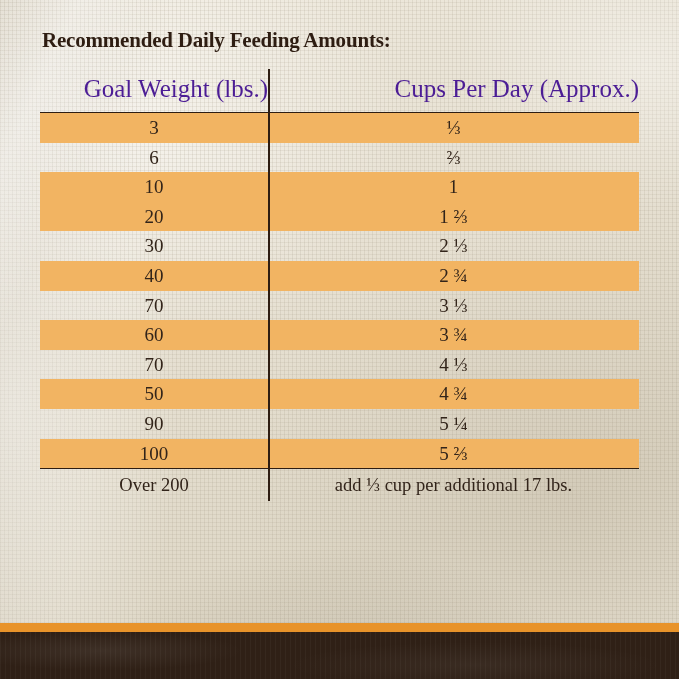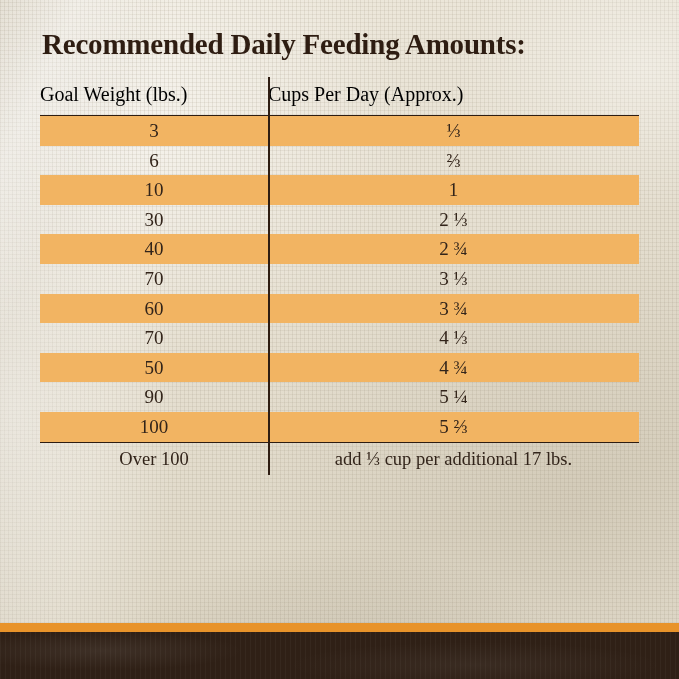--- a/index.html
+++ b/index.html
@@ -74,21 +74,21 @@
   
   .content {
     position: absolute;
     left: 0; top: 0;
     width: 679px;
   }
 
   .title {
     font-family: "Liberation Serif", serif;
     font-weight: bold;
-    font-size: 29px;
+    font-size: 21px;
     color: #2e1d12;
     letter-spacing: -0.2px;
     padding: 28px 7px 0 42px;
     white-space: nowrap;
   }
 
   .table-wrap {
     position: relative;
     margin: 16px 40px 0 40px;
     width: 599px;
@@ -97,24 +97,24 @@
   table.feeding {
     border-collapse: collapse;
     width: 599px;
     table-layout: fixed;
   }
   table.feeding col.c1 { width: 228px; }
   table.feeding col.c2 { width: 371px; }
 
   table.feeding th {
     font-weight: normal;
-    font-size: 20px;
-    color: #000000;
+    font-size: 25px;
+    color: #4c1d95;
     padding: 6px 0 9px 0;
-    text-align: left;
+    text-align: right;
     border-bottom: 1.6px solid #2e1d12;
   }
   table.feeding td {
     font-size: 19px;
     color: #32241a;
     text-align: center;
     height: 29.6px;
     padding: 0;
     line-height: 29.6px;
     white-space: nowrap;
@@ -168,20 +168,24 @@
             <td>⅓</td>
           </tr>
           <tr>
             <td>6</td>
             <td>⅔</td>
           </tr>
           <tr class="stripe">
             <td>10</td>
             <td>1</td>
           </tr>
+          <tr class="stripe">
+            <td>20</td>
+            <td>1 ⅔</td>
+          </tr>
           <tr>
             <td>30</td>
             <td>2 ⅓</td>
           </tr>
           <tr class="stripe">
             <td>40</td>
             <td>2 ¾</td>
           </tr>
           <tr>
             <td>70</td>
@@ -201,21 +205,21 @@
           </tr>
           <tr>
             <td>90</td>
             <td>5 ¼</td>
           </tr>
           <tr class="stripe">
             <td>100</td>
             <td>5 ⅔</td>
           </tr>
           <tr class="last">
-            <td>Over 100</td>
+            <td>Over 200</td>
             <td>add ⅓ cup per additional 17 lbs.</td>
           </tr>
         </tbody>
       </table>
       <div class="vdivider"></div>
     </div>
 
   </div>
 
   <div class="band-orange"></div>

